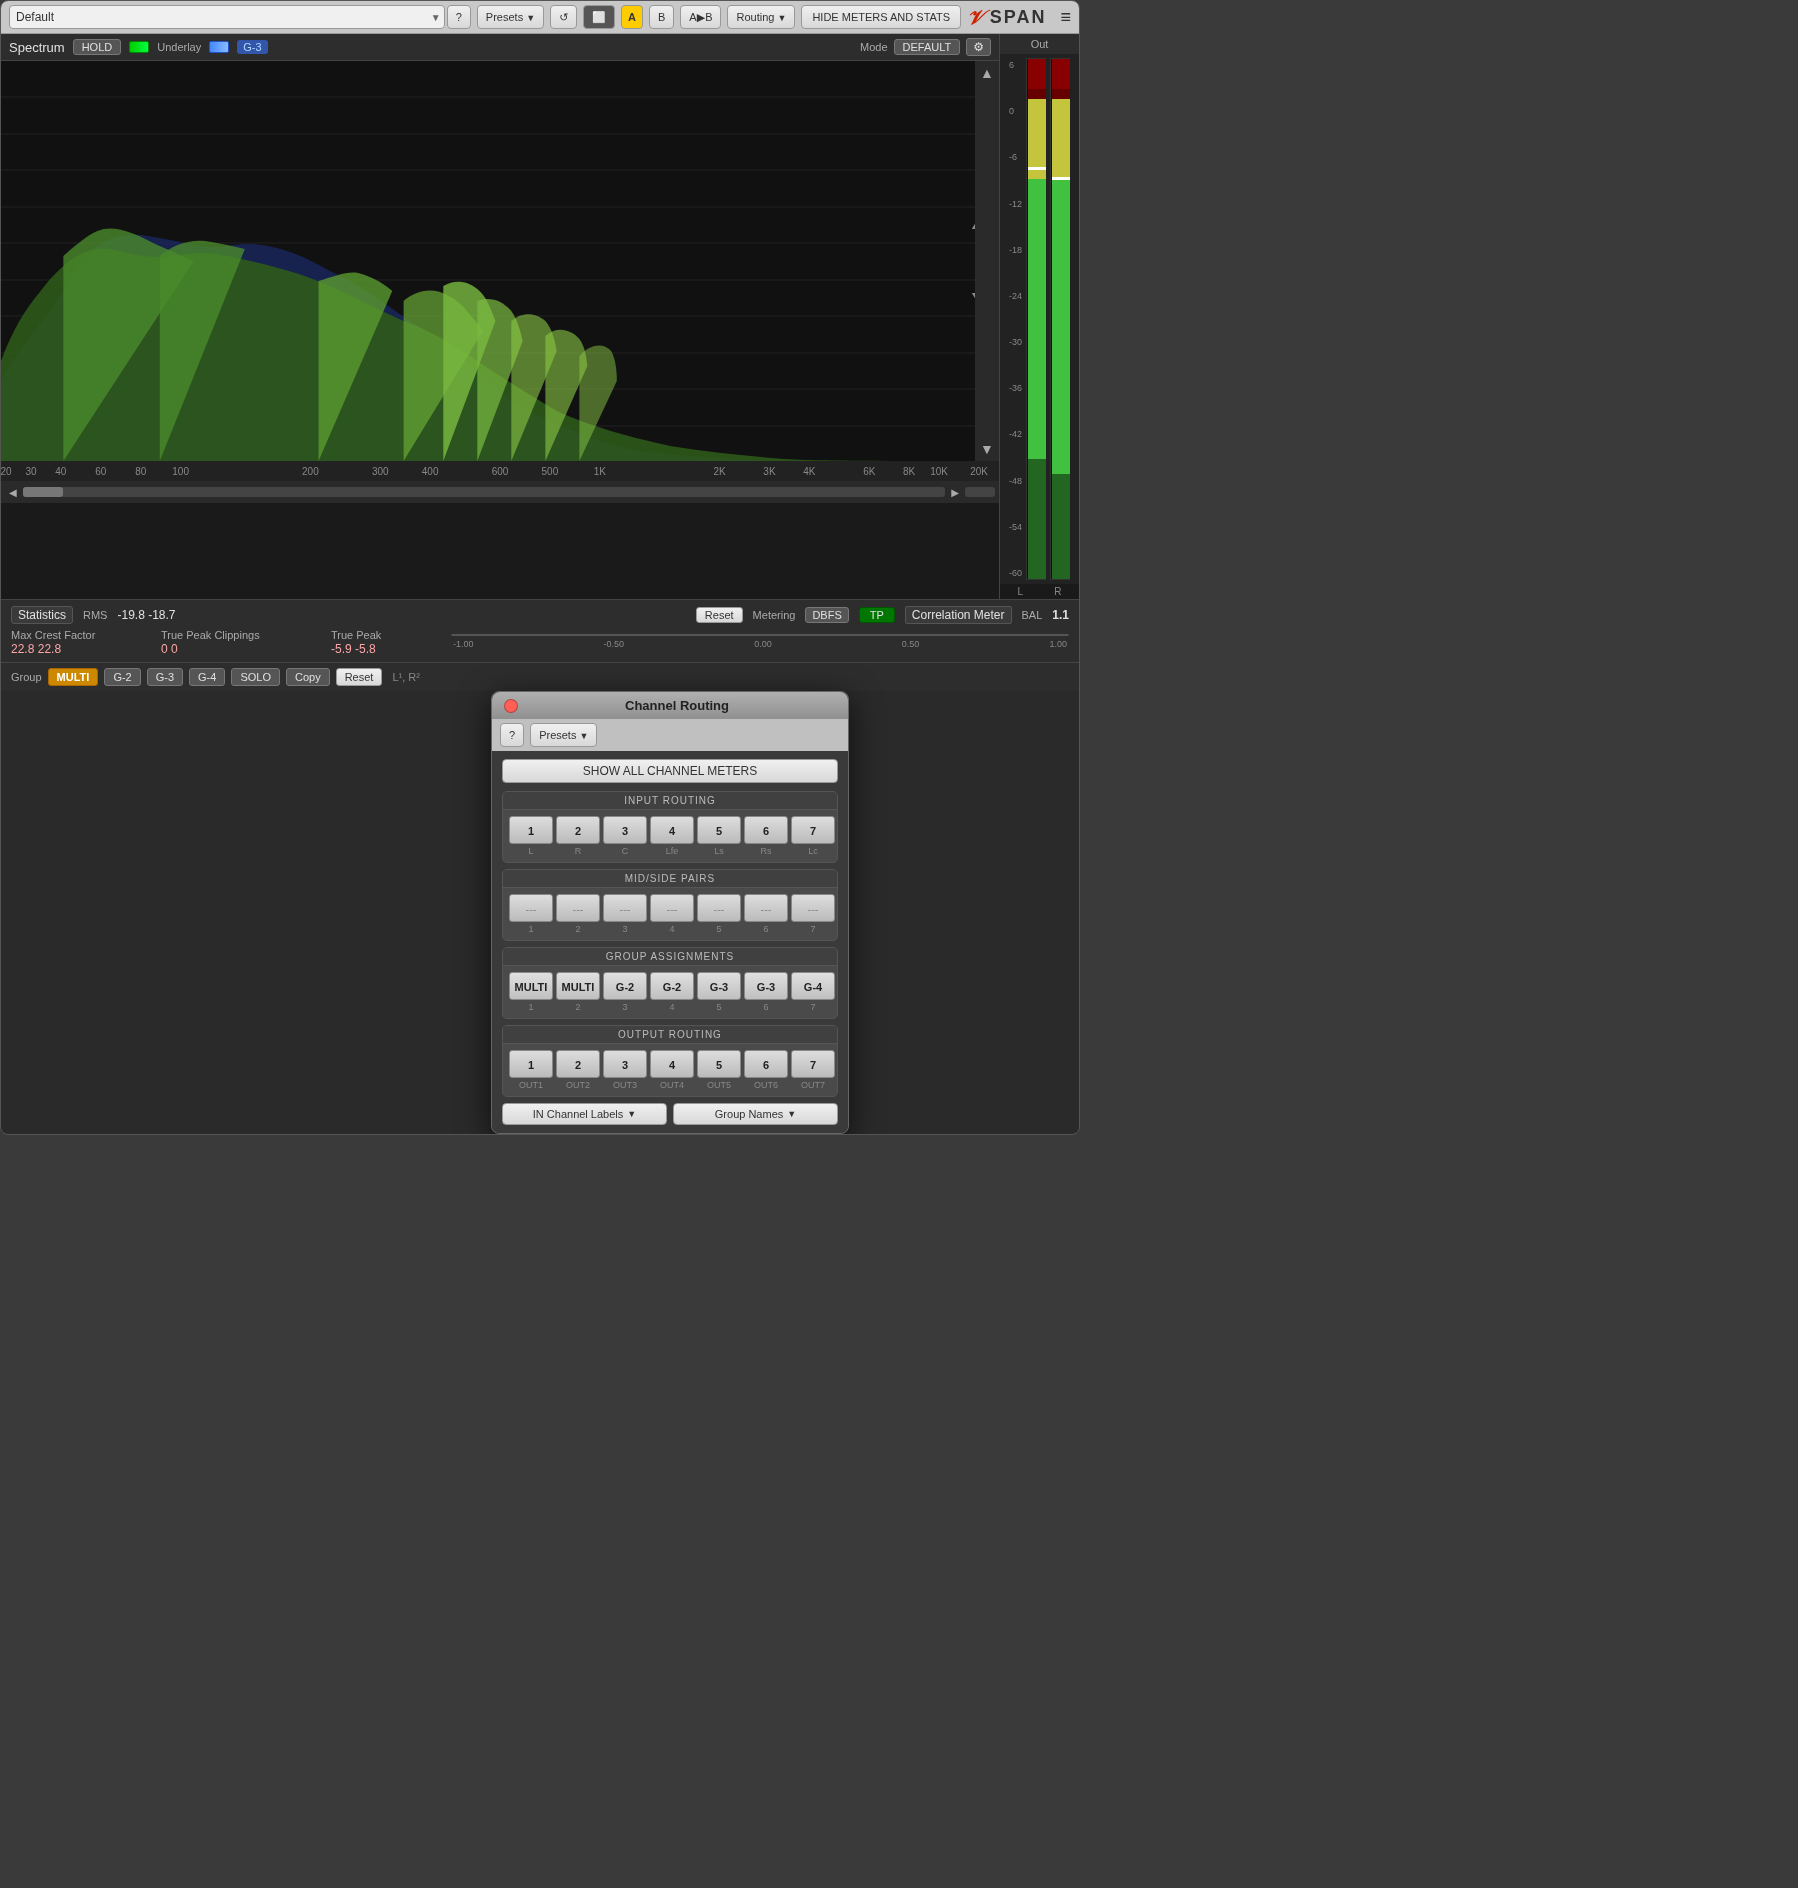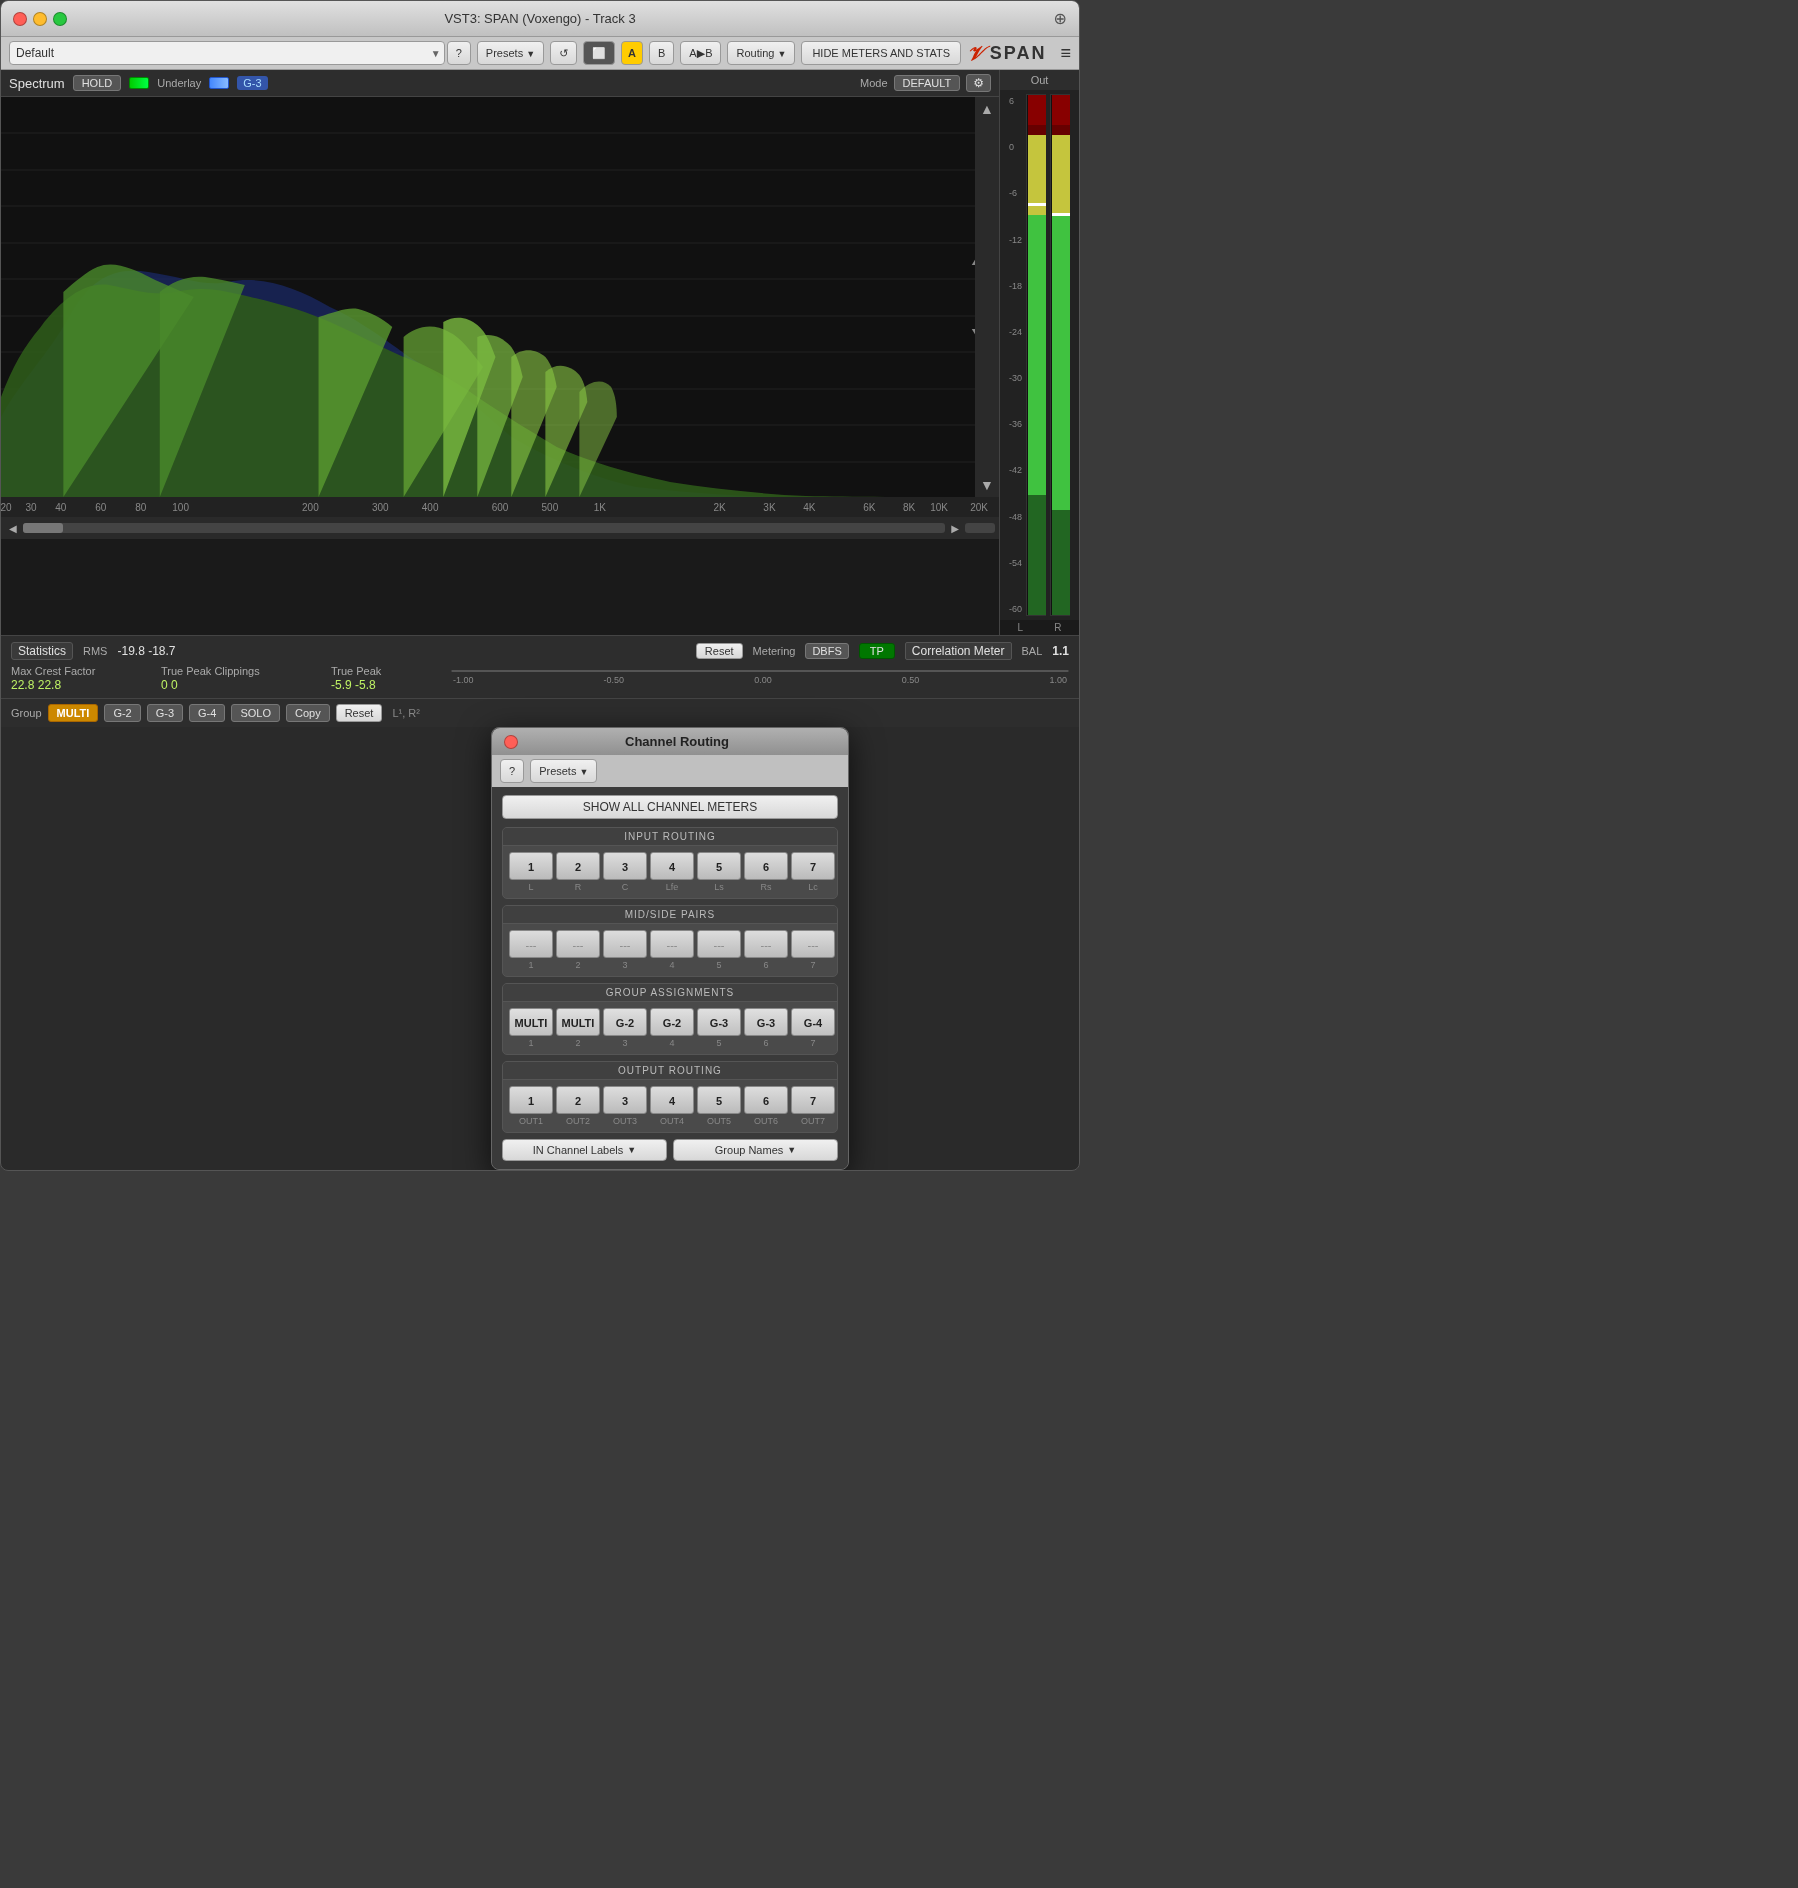--- a/index.html
+++ b/index.html
@@ -339,21 +339,21 @@
     }
     .correlation-label { color: #e0e0e0; font-size: 12px; font-weight: 500; background: #3a3a3a; border: 1px solid #555; border-radius: 2px; padding: 1px 6px; }
     .bal-label { color: #aaa; font-size: 11px; }
     .bal-value { color: #e0e0e0; font-size: 12px; font-weight: bold; }
     .stats-row2 {
       display: flex;
       align-items: center;
       gap: 20px;
     }
     .stat-item { color: #aaa; font-size: 11px; }
-    .stat-value { color: #bef264; font-size: 12px; display: block; }
+    .stat-value { color: #fca5a5; font-size: 12px; display: block; }
     .correlation-meter-bar {
       flex: 1;
       height: 22px;
       background: #111;
       border: 1px solid #555;
       border-radius: 3px;
       position: relative;
       overflow: hidden;
     }
     .corr-green {
@@ -539,29 +539,20 @@
       justify-content: center;
       gap: 4px;
     }
     .dropdown-arrow { font-size: 9px; }
   </style>
 </head>
 <body>
 
 <div class="window">
 
-  <div class="title-bar" style="position:relative;">
-    <div class="title-bar-buttons">
-      <div class="tb-btn tb-close"></div>
-      <div class="tb-btn tb-min"></div>
-      <div class="tb-btn tb-max"></div>
-    </div>
-    <span class="title-bar-title">VST3: SPAN (Voxengo) - Track 3</span>
-    <span class="title-bar-expand">⊕</span>
-  </div>
 
   <div class="toolbar-row1">
     <select class="preset-select">
       <option>Default</option>
     </select>
     <span style="margin-left:-20px;color:#666;font-size:10px;">▼</span>
     <button class="tb-btn-small">?</button>
     <button class="tb-btn-small">
       <span>Presets</span> <span style="font-size:9px;">▼</span>
     </button>

